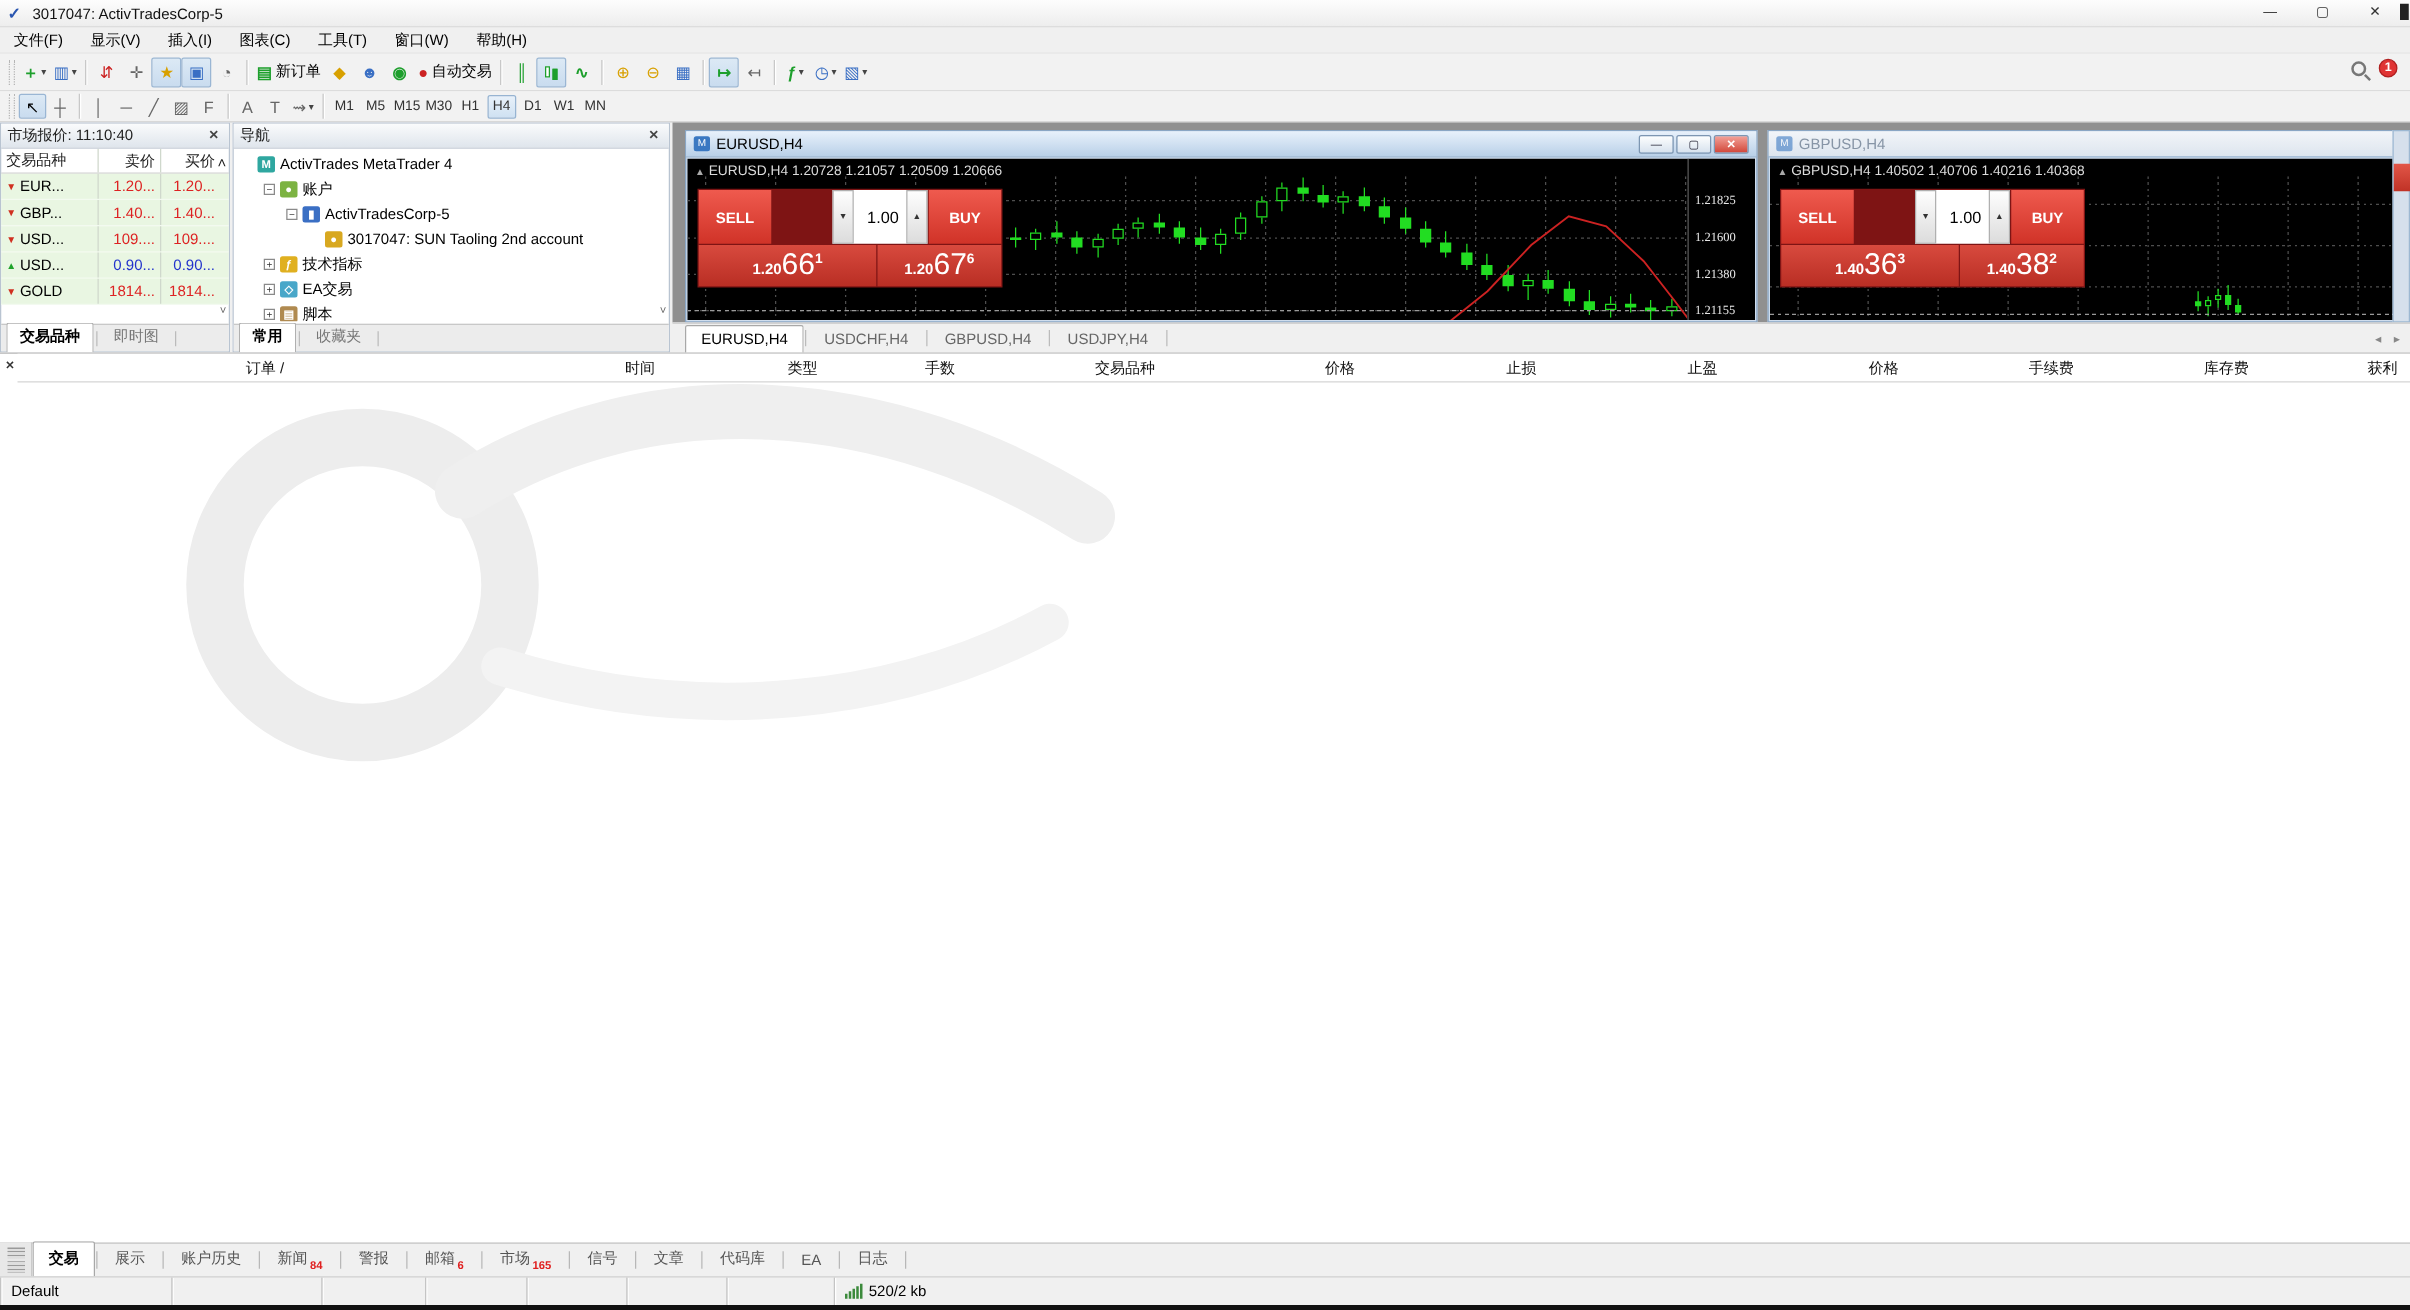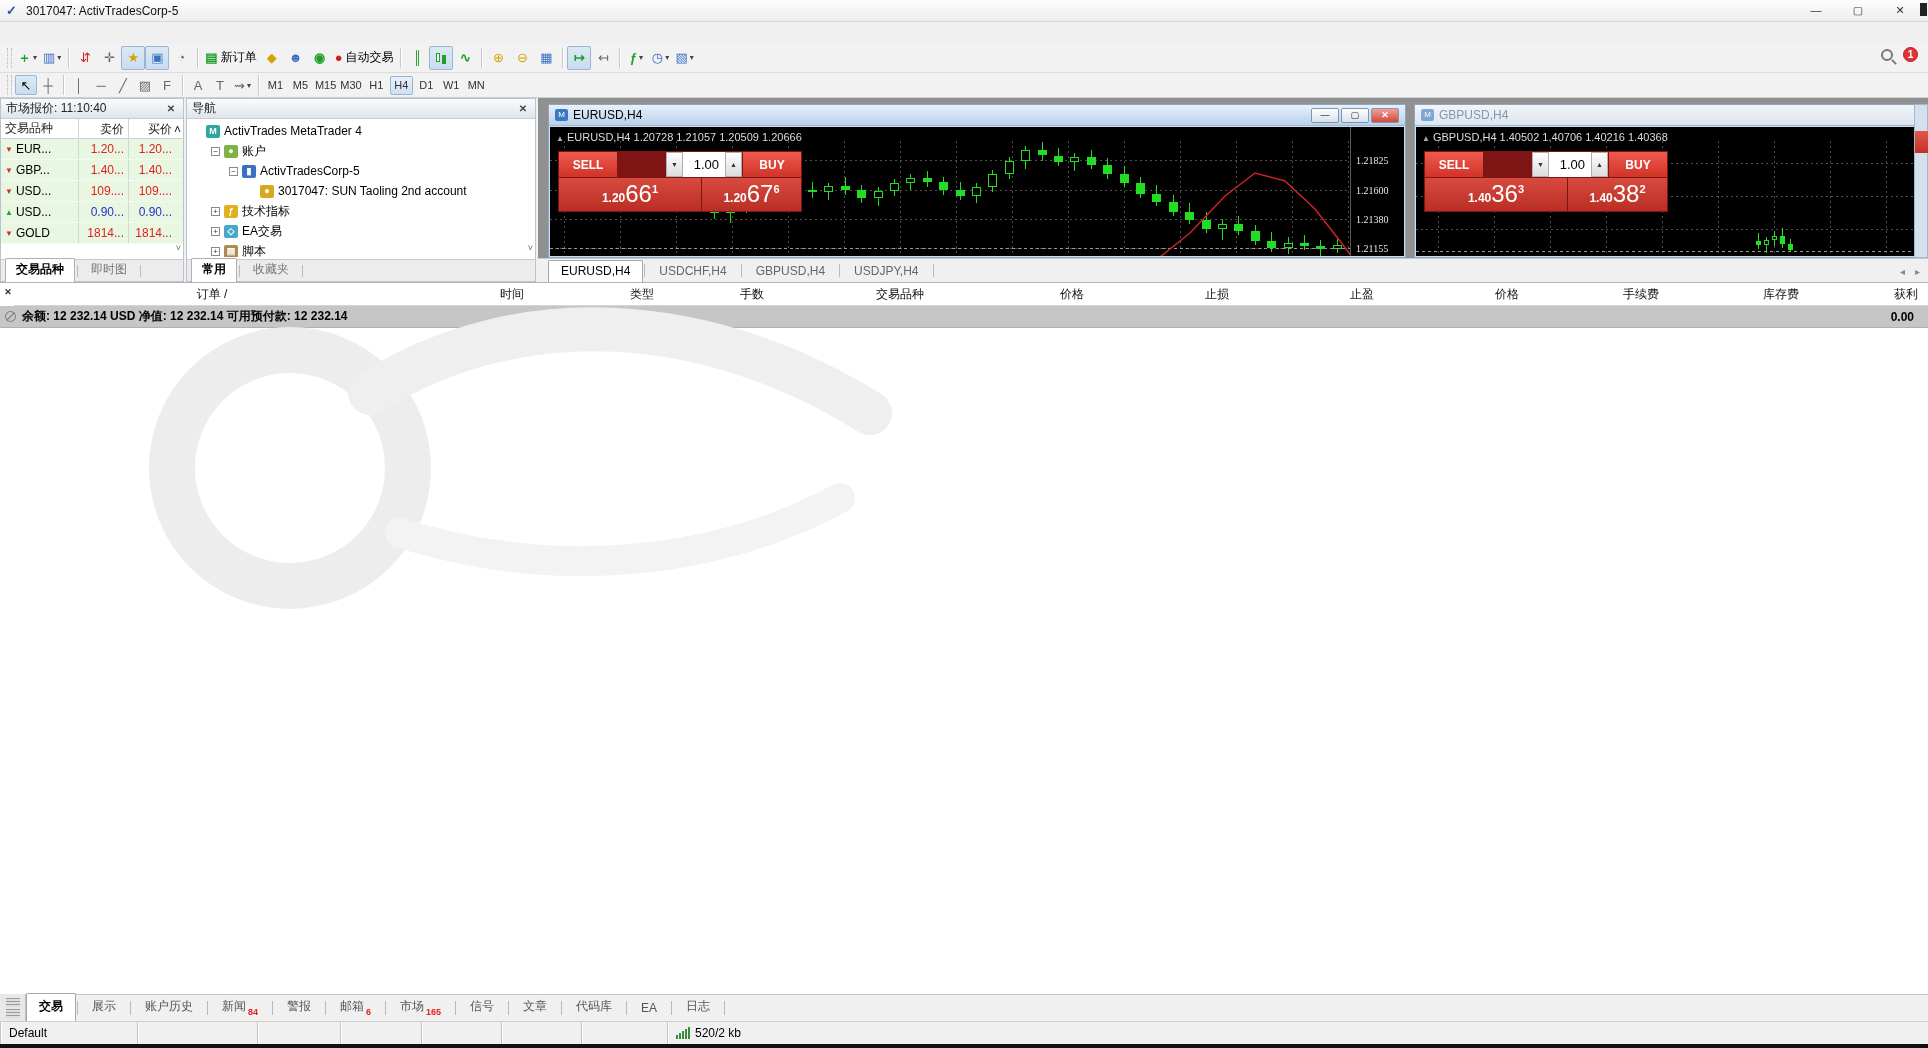--- a/index.html
+++ b/index.html
@@ -110,21 +110,21 @@
     background:repeating-linear-gradient(90deg,#4e4e4e 0 2px, transparent 2px 5px); }
   .priceline { position:absolute; left:0; right:0; height:1px;
     background:repeating-linear-gradient(90deg,#9a9a9a 0 3px, transparent 3px 6px); }
   .wick { position:absolute; width:1px; background:#22dd22; }
   .cbody { position:absolute; }
   .cbody.bull { border:1px solid #22dd22; background:#000; }
   .cbody.bear { background:#22dd22; }
 
   
   .ticket { position:absolute; left:8px; top:24px; z-index:7; background:#7e1414; padding:1px; width:244px; }
-  .ticket-row1 { display:flex; height:25px; gap:1px; }
+  .ticket-row1 { display:flex; height:43px; gap:1px; }
   .btn-trade { width:58px; background:linear-gradient(#ef5a4e,#d03328); color:#fff; font-weight:bold;
     font-size:12px; display:flex; align-items:center; justify-content:center; }
   .spin { flex:1; background:#fff; display:flex; align-items:center;margin-left:48px; }
   .spin-btn { width:17px; height:100%; background:linear-gradient(#fefefe,#dcdcdc); border:1px solid #b0b0b0;
     font-size:7px; color:#333; display:flex; align-items:center; justify-content:center; }
   .spin-val { flex:1; text-align:right; padding-right:6px; font-size:13px; }
   .ticket-row2 { display:flex; height:33px; gap:1px; margin-top:1px; }
   .pbox { background:linear-gradient(#d84a3e,#b92e24); color:#fff; display:flex; align-items:baseline;
     justify-content:center; padding-top:3px; }
   .pbox .pre { font-size:12px; font-weight:bold; }
@@ -191,20 +191,29 @@
     <span class="applogo">✓</span>
     <span class="title-text">3017047: ActivTradesCorp-5</span>
     <span class="win-controls">
       <span>—</span>
       <span>▢</span>
       <span>✕</span>
     </span>
     <span class="corner-dot"></span>
   </div>
 
+  <div class="menubar" id="menubar">
+      <span class="menu-item">文件(F)</span>
+      <span class="menu-item">显示(V)</span>
+      <span class="menu-item">插入(I)</span>
+      <span class="menu-item">图表(C)</span>
+      <span class="menu-item">工具(T)</span>
+      <span class="menu-item">窗口(W)</span>
+      <span class="menu-item">帮助(H)</span>
+    </div>
 
   <div class="toolbar1">
     <span class="grip"></span>
     <span class="tbtn">
         <span class="ic ic-green">＋</span>
         <span class="dd">▾</span>
       </span>
     <span class="tbtn">
         <span class="ic ic-blue">▥</span>
         <span class="dd">▾</span>
@@ -711,25 +720,20 @@
         <span class="tcol" style="width: 110px;">手数</span>
         <span class="tcol" style="width: 160px;">交易品种</span>
         <span class="tcol" style="width: 160px;">价格</span>
         <span class="tcol" style="width: 145px;">止损</span>
         <span class="tcol" style="width: 145px;">止盈</span>
         <span class="tcol" style="width: 145px;">价格</span>
         <span class="tcol" style="width: 140px;">手续费</span>
         <span class="tcol" style="width: 140px;">库存费</span>
         <span class="tcol" style="flex: 1 1 0%;">获利</span>
       </div>
-    <div class="balance-row">
-      <span class="prohibit"></span>
-      <span>余额: 12 232.14 USD  净值: 12 232.14  可用预付款: 12 232.14</span>
-      <span class="balance-profit">0.00</span>
-    </div>
     <svg class="watermark" width="860" height="340" viewBox="0 0 860 340">
       <circle cx="250" cy="185" r="118" fill="none" stroke="#ededed" stroke-width="46"></circle>
       <path d="M330,110 C480,15 670,30 830,130" fill="none" stroke="#efefef" stroke-width="44" stroke-linecap="round"></path>
       <path d="M360,250 C520,300 680,280 800,215" fill="none" stroke="#f3f3f3" stroke-width="30" stroke-linecap="round"></path>
     </svg>
   </div>
 
   <div class="bottom-tabs" id="bottom-tabs">
     <span class="dock-grip">
         <i></i>

